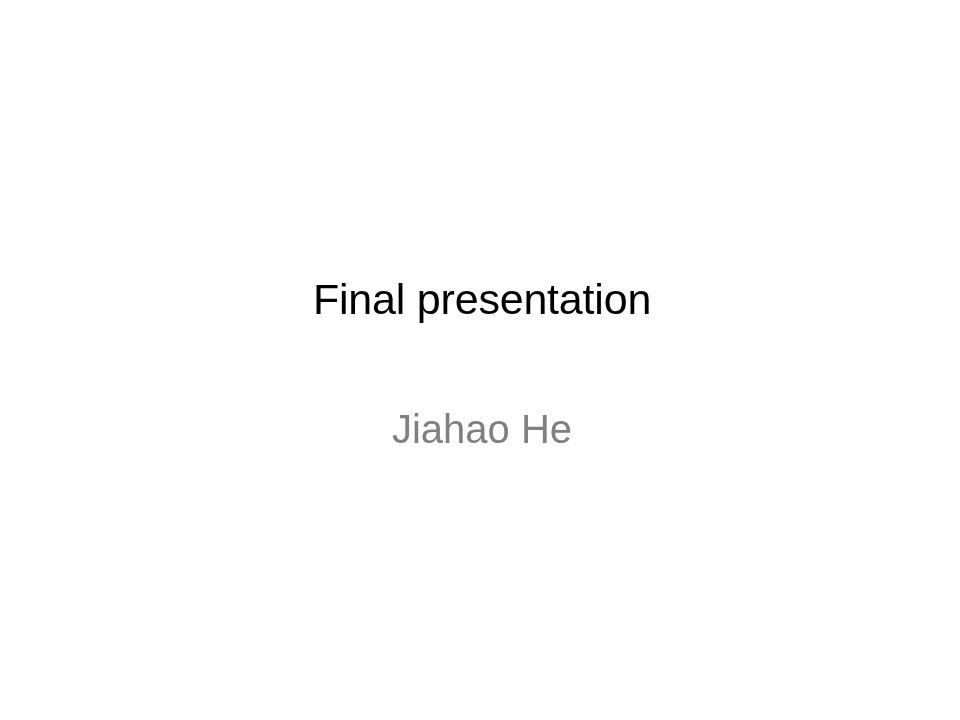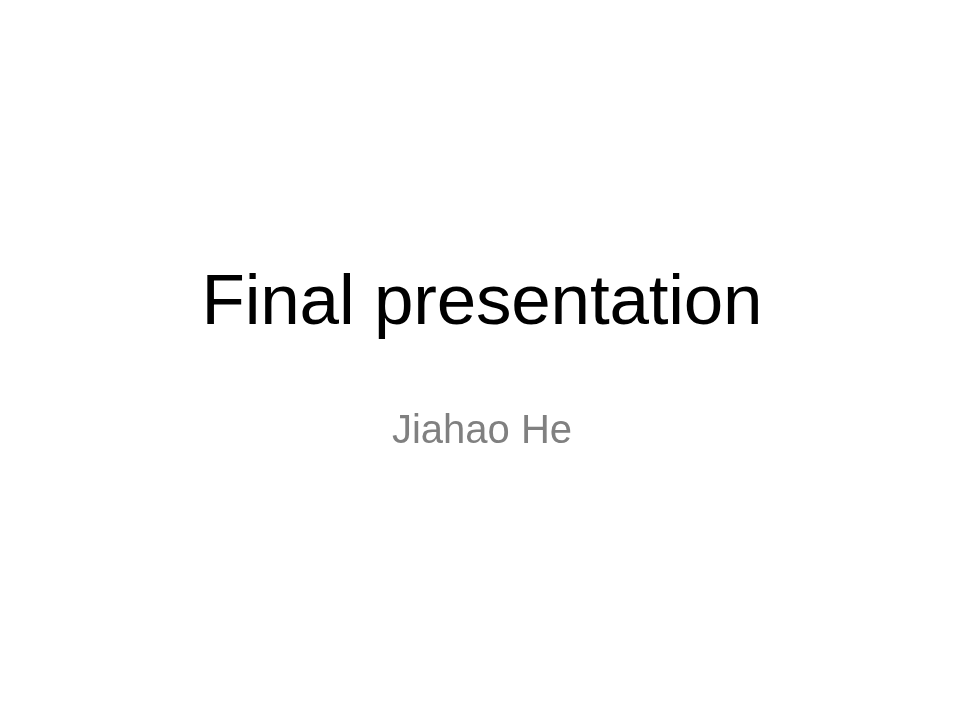--- a/index.html
+++ b/index.html
@@ -30,21 +30,21 @@
     width: 820px;
     height: 96px;
     display: flex;
     align-items: center;
     justify-content: center;
     text-align: center;
   }
 
   .title-text {
     font-family: "Liberation Sans", sans-serif;
-    font-size: 71px;
+    font-size: 43px;
     font-weight: 400;
     line-height: 1.1;
     color: #000000;
     letter-spacing: -0.2px;
     white-space: nowrap;
   }
 
   
   .subtitle-placeholder {
     position: absolute;

